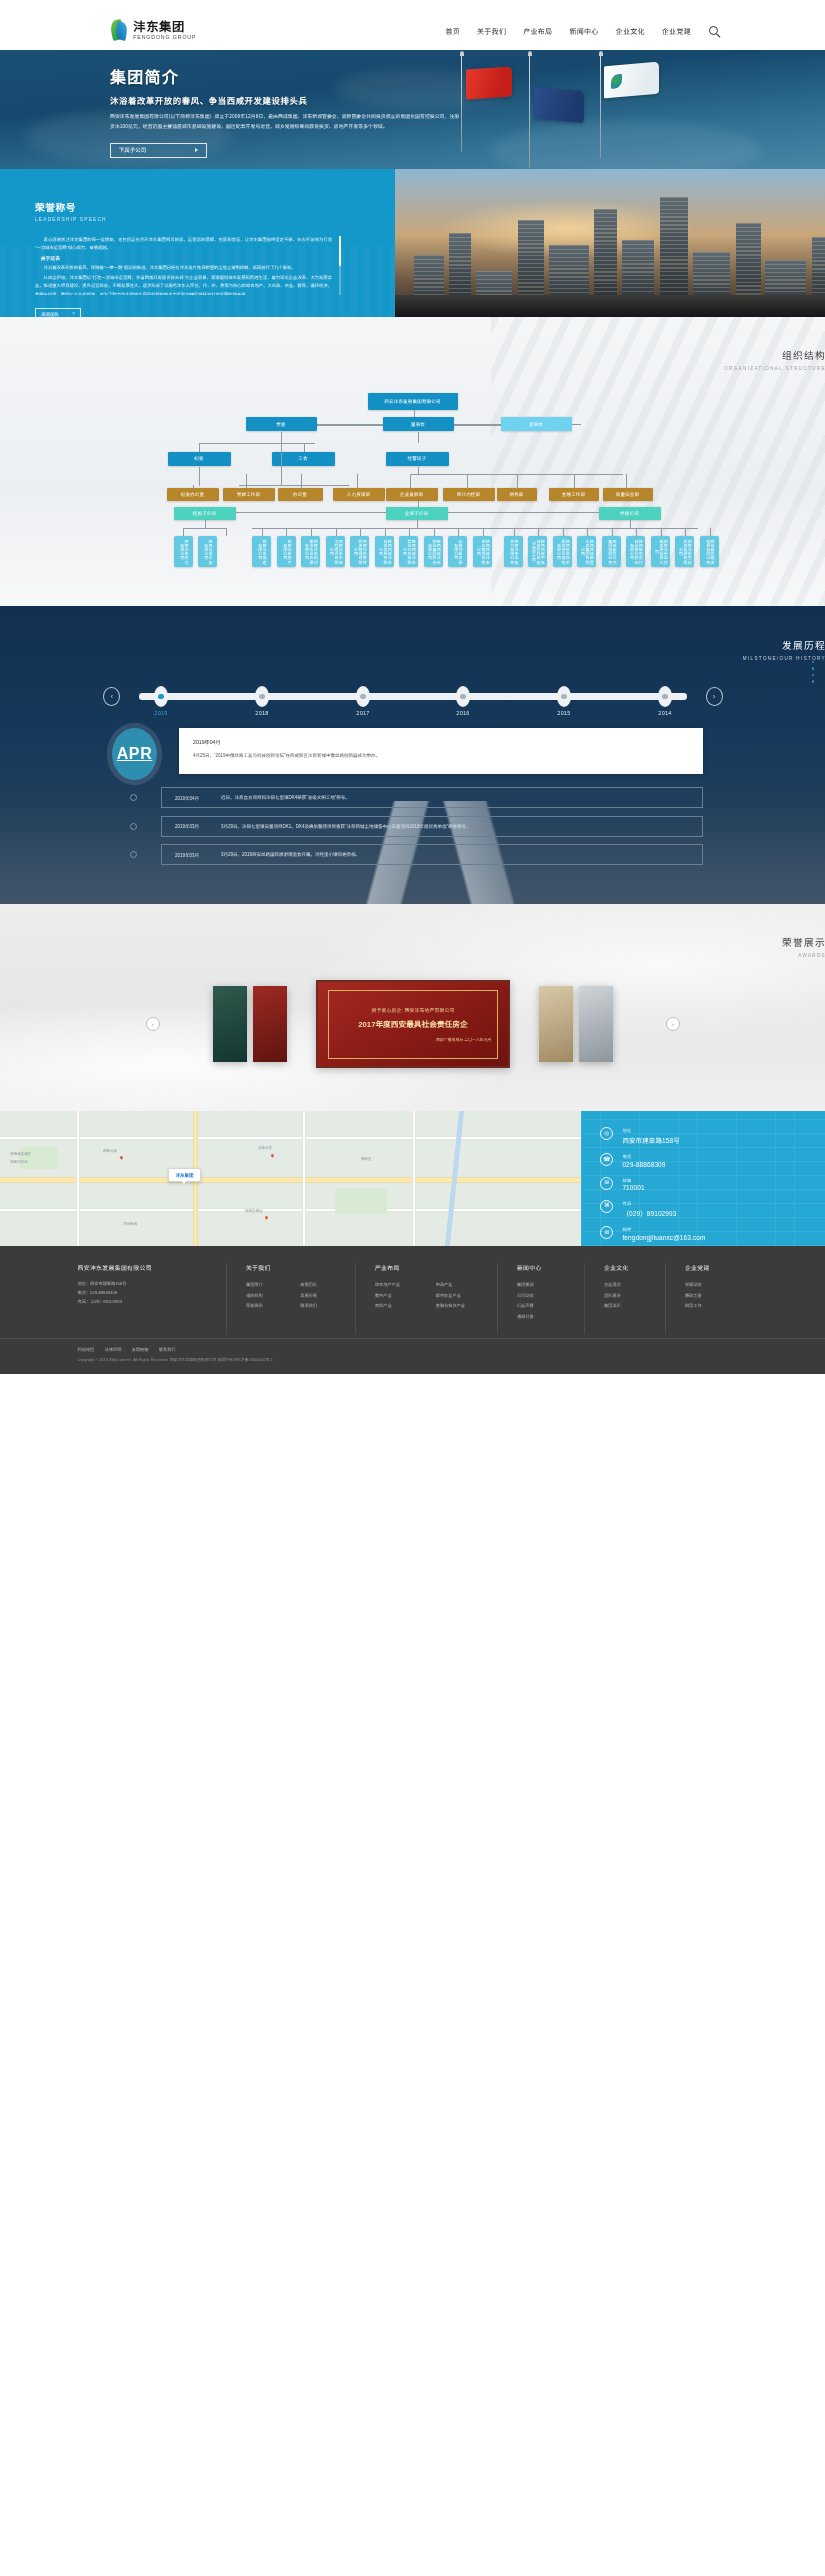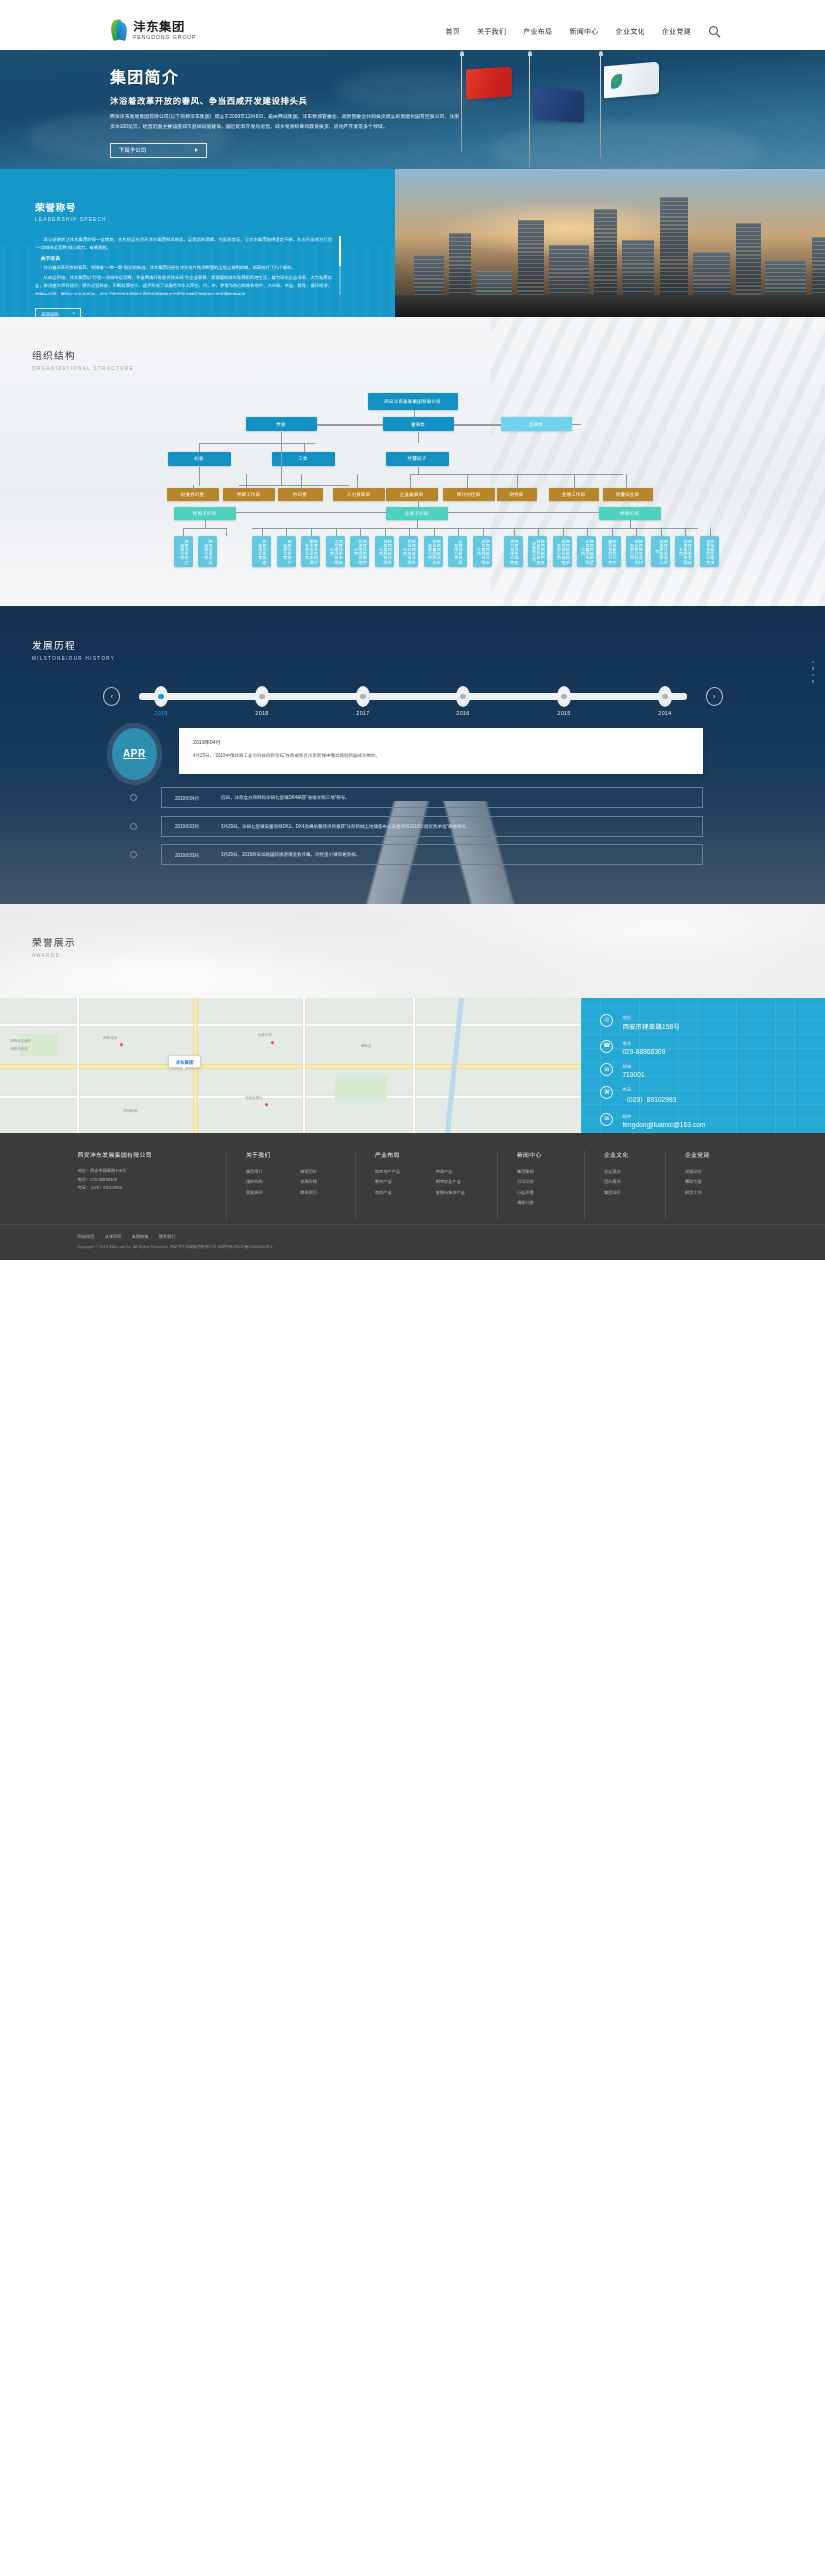--- a/index.html
+++ b/index.html
@@ -148,21 +148,21 @@
 
   
   .org {
     position:relative; background:linear-gradient(180deg,#f4f6f8,#eceff2 60%, #f7f8fa);
     padding:31px 0 39px; overflow:hidden;
   }
   .org .ghost {
     position:absolute; right:0; top:0; width:335px; height:100%; opacity:.45;
     background:repeating-linear-gradient(115deg,rgba(200,208,214,.55) 0 7.7px,rgba(255,255,255,0) 7.7px 22px);
   }
-  .sec-title { text-align:left; position:relative; z-index:2;padding-left:32px; }
+  .sec-title { text-align:right; position:relative; z-index:2;padding-left:32px; }
   .sec-title h3 { font-size:9.7px; color:#3a3a3a; letter-spacing:1.3px; font-weight:normal; }
   .sec-title .en { font-size:4.5px; color:#9aa0a5; letter-spacing:1.4px; margin-top:3.9px; }
 
   .chart { position:relative; z-index:2; width:645px; margin:22px auto 0; height:174px; }
   .node {
     position:absolute; color:#fff; font-size:4.5px; text-align:center;
     display:flex; align-items:center; justify-content:center; border-radius:1.3px;
     box-shadow:0 0.6px 1.9px rgba(0,0,0,.16); letter-spacing:0.2px; line-height:1.25;
   }
   .n-root  { background:#1391c4; }
@@ -201,21 +201,21 @@
   .tl-dot { position:absolute; top:3.2px; width:14px; height:20.6px; background:#eef2f5; border-radius:50%;
             display:flex; align-items:center; justify-content:center; cursor:pointer; }
   .tl-dot i { width:5.2px; height:5.2px; border-radius:50%; background:#a9b3ba; display:block; }
   .tl-dot.active i { background:#1799cc; }
   .tl-year { position:absolute; top:27px; font-size:5.5px; color:#dde6ee; transform:translateX(-50%); letter-spacing:0.3px; }
   .tl-year.active { color:#27a4d6; }
 
   .event-main { position:relative; z-index:3; width:658px; margin:14px auto 0; display:flex; align-items:flex-start; }
   .apr {
     width:45px; height:52px; border-radius:50%; background:#2e8eb0; color:#fff;
-    display:flex; align-items:center; justify-content:center; font-size:10px; letter-spacing:0.6px;
+    display:flex; align-items:center; justify-content:center; font-size:16px; letter-spacing:0.6px;
     box-shadow:0 0 0 5.2px rgba(255,255,255,.12); margin-left:28px; flex:none; font-weight:bold;text-decoration:underline;
   }
   .event-card {
     margin-left:22px; background:#fff; flex:1; padding:10.3px 14px; min-height:46px; margin-right:39px;
     box-shadow:0 1.3px 5.2px rgba(0,0,0,.18);
   }
   .event-card .d { font-size:5.2px; color:#333; margin-bottom:6.5px; }
   .event-card .t { font-size:4.5px; color:#555; line-height:1.7; }
 
   .event-row {
@@ -596,20 +596,36 @@
         </div>
       </div>
   </div>
 
   <div class="awards">
     <span class="swoosh"></span>
     <div class="sec-title">
       <h3>荣誉展示</h3>
       <div class="en">AWARDS</div>
     </div>
+    <div class="award-stage">
+      <div class="aw-arrow left">‹</div>
+      <div class="aw-arrow right">›</div>
+      <div class="cert side s1"></div>
+      <div class="cert side s2"></div>
+      <div class="cert side s3"></div>
+      <div class="cert side s4"></div>
+      <div class="cert main">
+        <div class="inner">
+          <div class="ln1">授予爱心房企: 西安沣东地产有限公司</div>
+          <div class="ln2">2017年度西安最具社会责任房企</div>
+          <div class="ln3">西安广播电视台
+二〇一八年元月</div>
+        </div>
+      </div>
+    </div>
   </div>
 
   <div class="contact">
     <div class="map">
       <span class="road-h" style="top:26px;"></span>
       <span class="road-h hw" style="top:67px;height:3.2px;"></span>
       <span class="road-h" style="top:98px;"></span>
       <span class="road-v" style="left:77px;"></span>
       <span class="road-v hw" style="left:194px;width:3.2px;"></span>
       <span class="road-v" style="left:303px;"></span>

